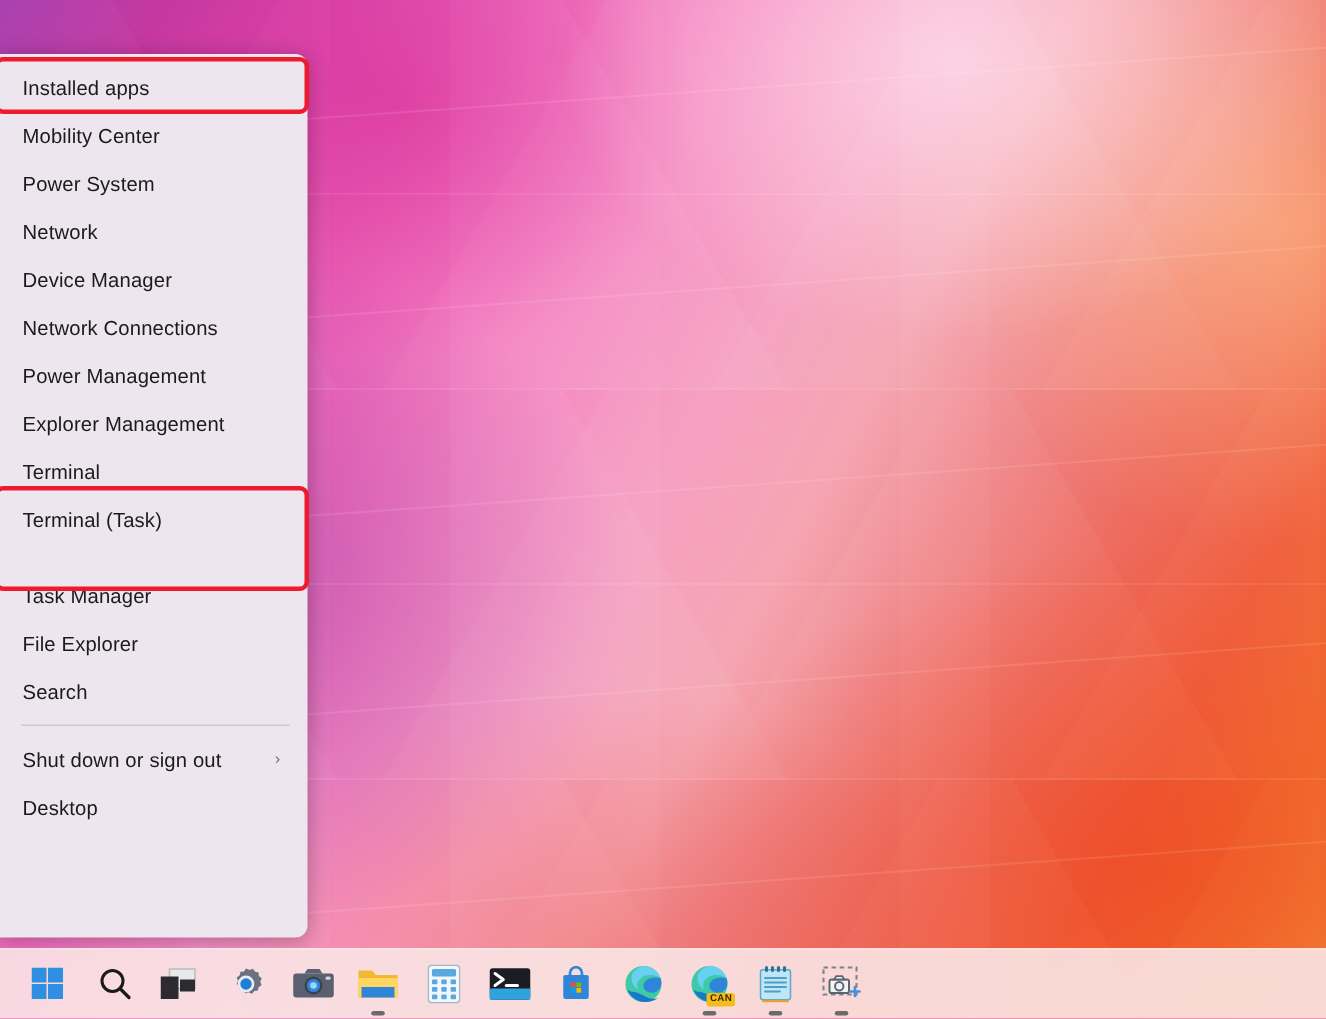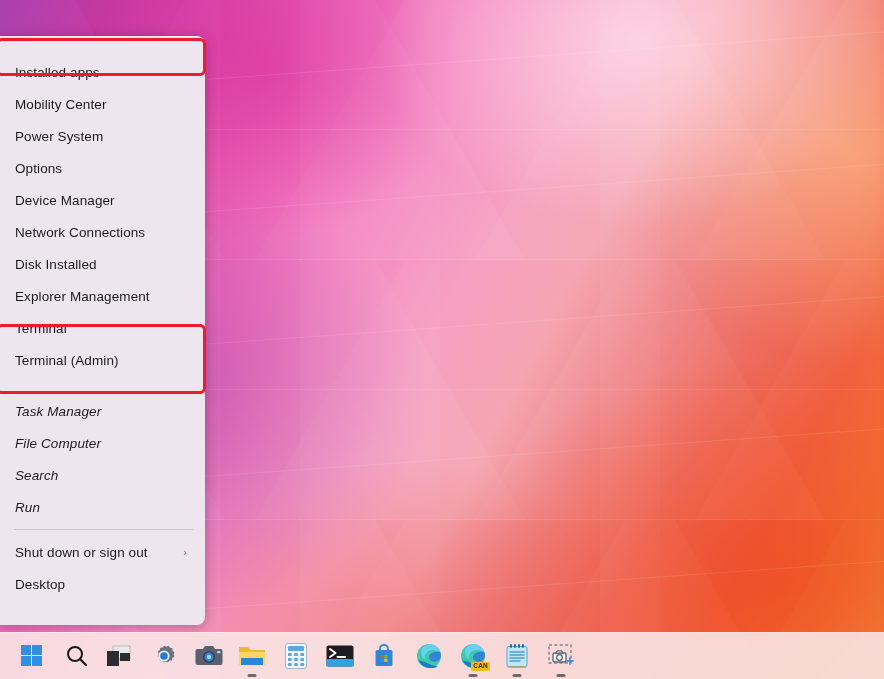--- a/index.html
+++ b/index.html
@@ -116,23 +116,23 @@
     font-size: 11px;
     color: #6c6c6c;
     line-height: 1;
   }
   .menu-sep {
     height: 1px;
     margin: 6px 12px 6px 14px;
     background: rgba(0,0,0,0.13);
   }
   
-  #group-top   { padding-top: 20px; }
+  #group-top   { padding-top: 6px; }
   #group-mid   { padding-top: 0px; text-align: right; }
-  #group-bottom{ padding-top: 19px; font-style: italic; }
+  #group-bottom{ padding-top: 19px; }
 
   
   .redbox {
     position: absolute;
     border: 3px solid #ee1b2e;
     border-radius: 6px;
     box-sizing: border-box;
     pointer-events: none;
   }
   #redbox-installed-apps {
@@ -215,57 +215,54 @@
       <div class="menu-item">
         <span class="label">Installed apps</span>
       </div>
       <div class="menu-item">
         <span class="label">Mobility Center</span>
       </div>
       <div class="menu-item">
         <span class="label">Power System</span>
       </div>
       <div class="menu-item">
-        <span class="label">Options</span>
+        <span class="label">Network</span>
       </div>
       <div class="menu-item">
         <span class="label">Device Manager</span>
       </div>
       <div class="menu-item">
         <span class="label">Network Connections</span>
       </div>
       <div class="menu-item">
-        <span class="label">Disk Installed</span>
+        <span class="label">Power Management</span>
       </div>
       <div class="menu-item">
         <span class="label">Explorer Management</span>
       </div>
     </div>
 
     <div id="group-mid">
       <div class="menu-item">
         <span class="label">Terminal</span>
       </div>
       <div class="menu-item">
-        <span class="label">Terminal (Admin)</span>
+        <span class="label">Terminal (Task)</span>
       </div>
     </div>
 
     <div id="group-bottom">
       <div class="menu-item">
         <span class="label">Task Manager</span>
       </div>
       <div class="menu-item">
-        <span class="label">File Computer</span>
+        <span class="label">File Explorer</span>
       </div>
       <div class="menu-item">
         <span class="label">Search</span>
-      </div>
-      <div class="menu-item">
-        <span class="label">Run</span>
       </div>
     </div>
 
     <div class="menu-sep"></div>
 
     <div id="group-shutdown">
       <div class="menu-item">
         <span class="label">Shut down or sign out</span>
         <span class="chevron">›</span>
       </div>

